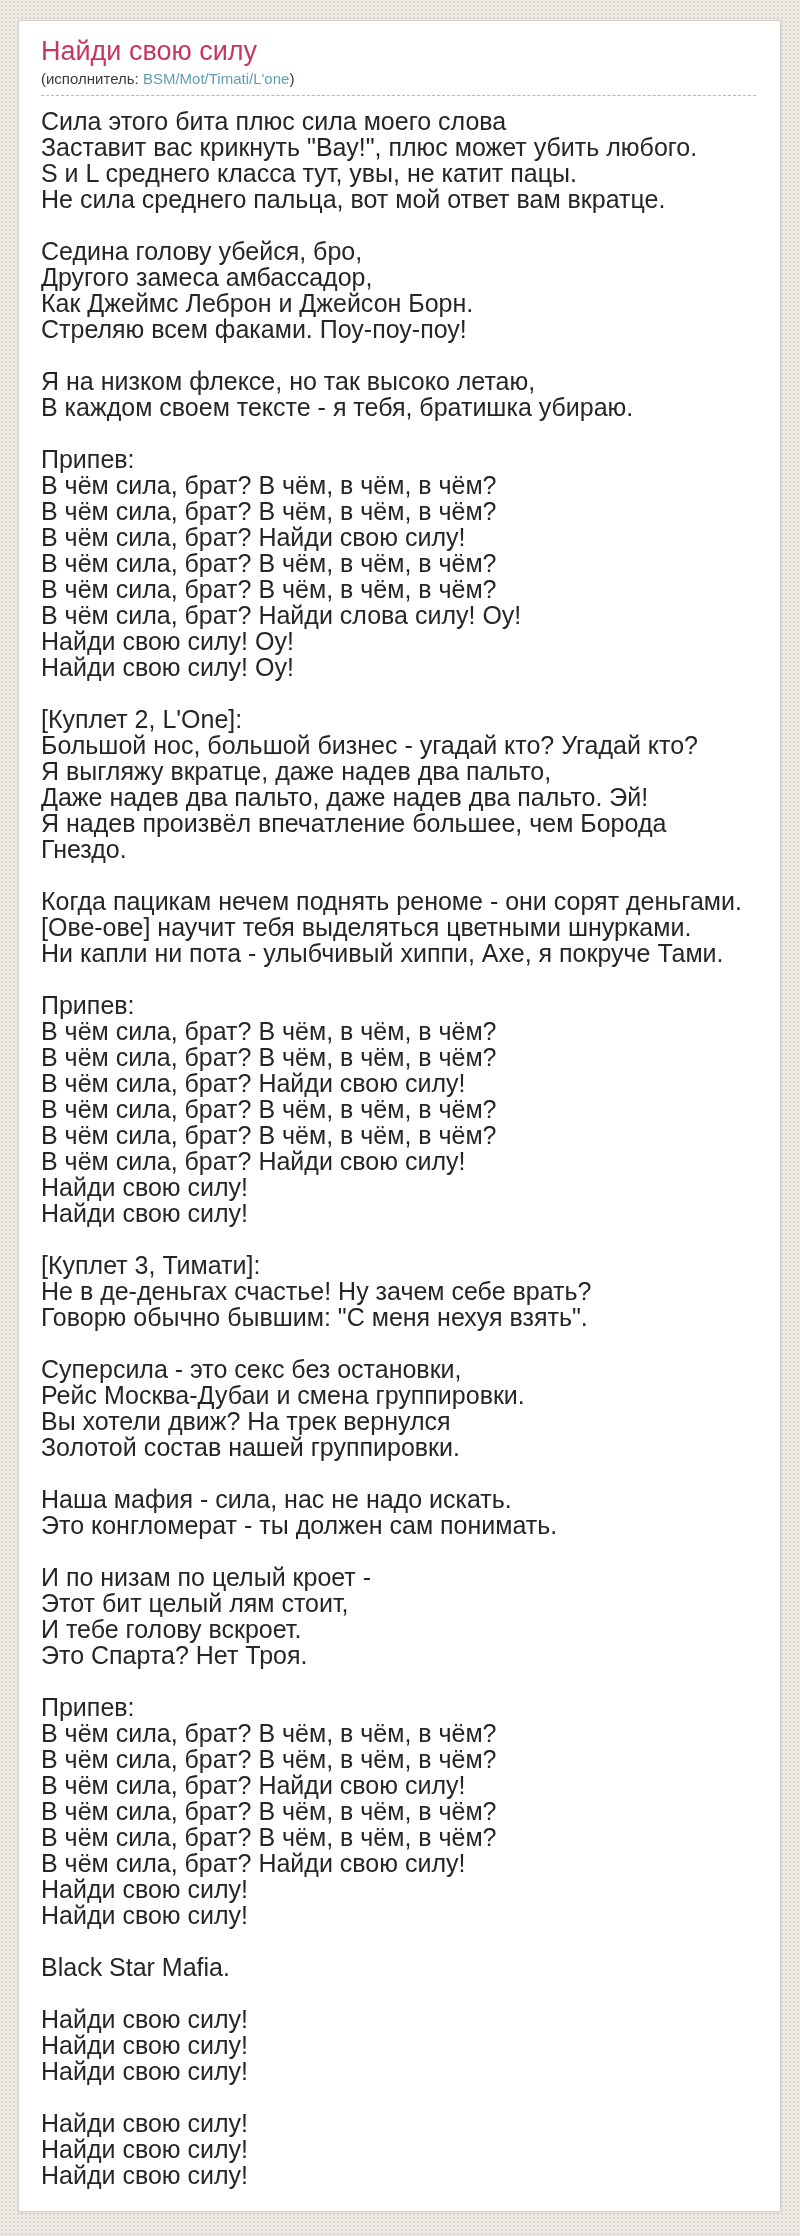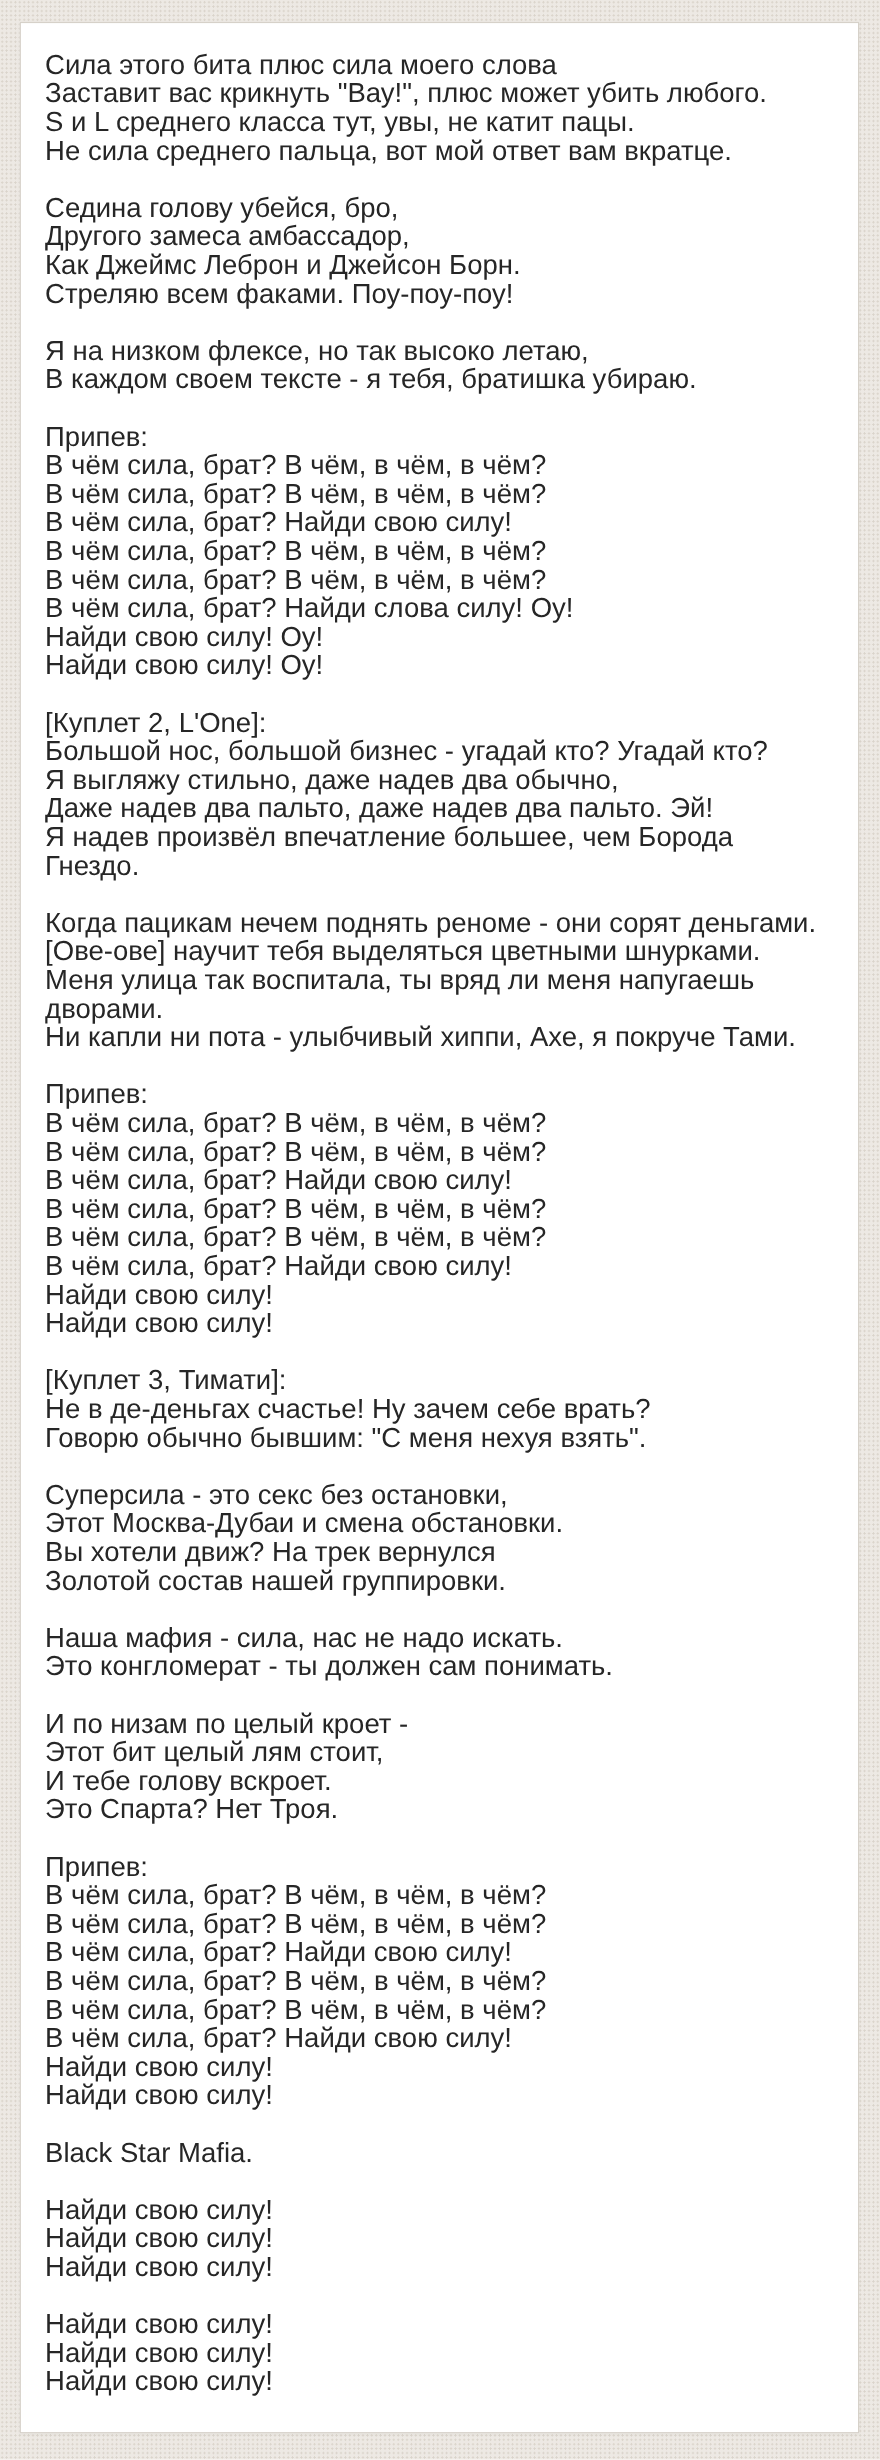--- a/index.html
+++ b/index.html
@@ -59,20 +59,24 @@
   }
   .lyrics .line {
     min-height: 26px;
     white-space: pre-wrap;
   }
 </style>
 </head>
 <body>
 
 <div class="card">
+  <div class="header">
+    <h1 class="song-title">Найди свою силу</h1>
+    <p class="performer"><span>(исполнитель: </span><a class="link">BSM/Mot/Timati/L'one</a><span>)</span></p>
+  </div>
   <div class="lyrics">
       <div class="line">Сила этого бита плюс сила моего слова</div>
       <div class="line">Заставит вас крикнуть "Вау!", плюс может убить любого.</div>
       <div class="line">S и L среднего класса тут, увы, не катит пацы.</div>
       <div class="line">Не сила среднего пальца, вот мой ответ вам вкратце.</div>
       <div class="line"></div>
       <div class="line">Седина голову убейся, бро,</div>
       <div class="line">Другого замеса амбассадор,</div>
       <div class="line">Как Джеймс Леброн и Джейсон Борн.</div>
       <div class="line">Стреляю всем факами. Поу-поу-поу!</div>
@@ -85,45 +89,44 @@
       <div class="line">В чём сила, брат? В чём, в чём, в чём?</div>
       <div class="line">В чём сила, брат? Найди свою силу!</div>
       <div class="line">В чём сила, брат? В чём, в чём, в чём?</div>
       <div class="line">В чём сила, брат? В чём, в чём, в чём?</div>
       <div class="line">В чём сила, брат? Найди слова силу! Оу!</div>
       <div class="line">Найди свою силу! Оу!</div>
       <div class="line">Найди свою силу! Оу!</div>
       <div class="line"></div>
       <div class="line">[Куплет 2, L'One]:</div>
       <div class="line">Большой нос, большой бизнес - угадай кто? Угадай кто?</div>
-      <div class="line">Я выгляжу стильно, даже надев два обычно,</div>
+      <div class="line">Я выгляжу вкратце, даже надев два пальто,</div>
       <div class="line">Даже надев два пальто, даже надев два пальто. Эй!</div>
       <div class="line">Я надев произвёл впечатление большее, чем Борода Гнездо.</div>
       <div class="line"></div>
       <div class="line">Когда пацикам нечем поднять реноме - они сорят деньгами.</div>
       <div class="line">[Ове-ове] научит тебя выделяться цветными шнурками.</div>
-      <div class="line">Меня улица так воспитала, ты вряд ли меня напугаешь дворами.</div>
       <div class="line">Ни капли ни пота - улыбчивый хиппи, Ахе, я покруче Тами.</div>
       <div class="line"></div>
       <div class="line">Припев:</div>
       <div class="line">В чём сила, брат? В чём, в чём, в чём?</div>
       <div class="line">В чём сила, брат? В чём, в чём, в чём?</div>
       <div class="line">В чём сила, брат? Найди свою силу!</div>
       <div class="line">В чём сила, брат? В чём, в чём, в чём?</div>
       <div class="line">В чём сила, брат? В чём, в чём, в чём?</div>
       <div class="line">В чём сила, брат? Найди свою силу!</div>
       <div class="line">Найди свою силу!</div>
       <div class="line">Найди свою силу!</div>
       <div class="line"></div>
       <div class="line">[Куплет 3, Тимати]:</div>
       <div class="line">Не в де-деньгах счастье! Ну зачем себе врать?</div>
       <div class="line">Говорю обычно бывшим: "С меня нехуя взять".</div>
       <div class="line"></div>
       <div class="line">Суперсила - это секс без остановки,</div>
-      <div class="line">Этот Москва-Дубаи и смена обстановки.</div>
+      <div class="line">Рейс Москва-Дубаи и смена группировки.</div>
       <div class="line">Вы хотели движ? На трек вернулся</div>
       <div class="line">Золотой состав нашей группировки.</div>
       <div class="line"></div>
       <div class="line">Наша мафия - сила, нас не надо искать.</div>
       <div class="line">Это конгломерат - ты должен сам понимать.</div>
       <div class="line"></div>
       <div class="line">И по низам по целый кроет -</div>
       <div class="line">Этот бит целый лям стоит,</div>
       <div class="line">И тебе голову вскроет.</div>
       <div class="line">Это Спарта? Нет Троя.</div>

